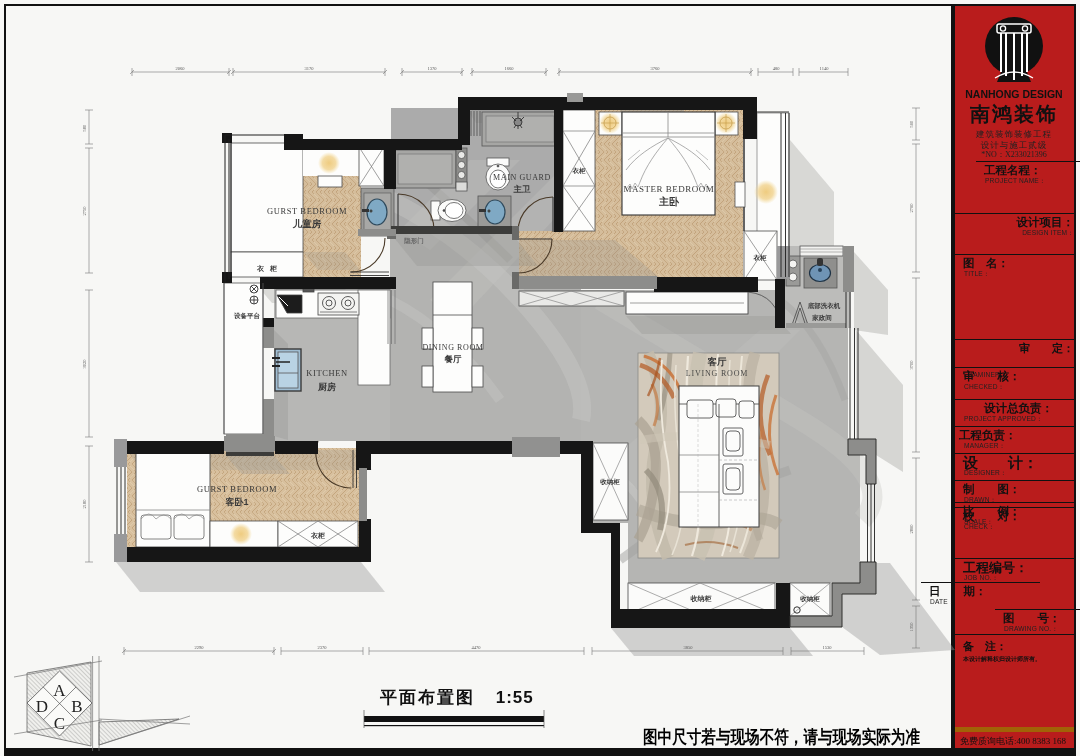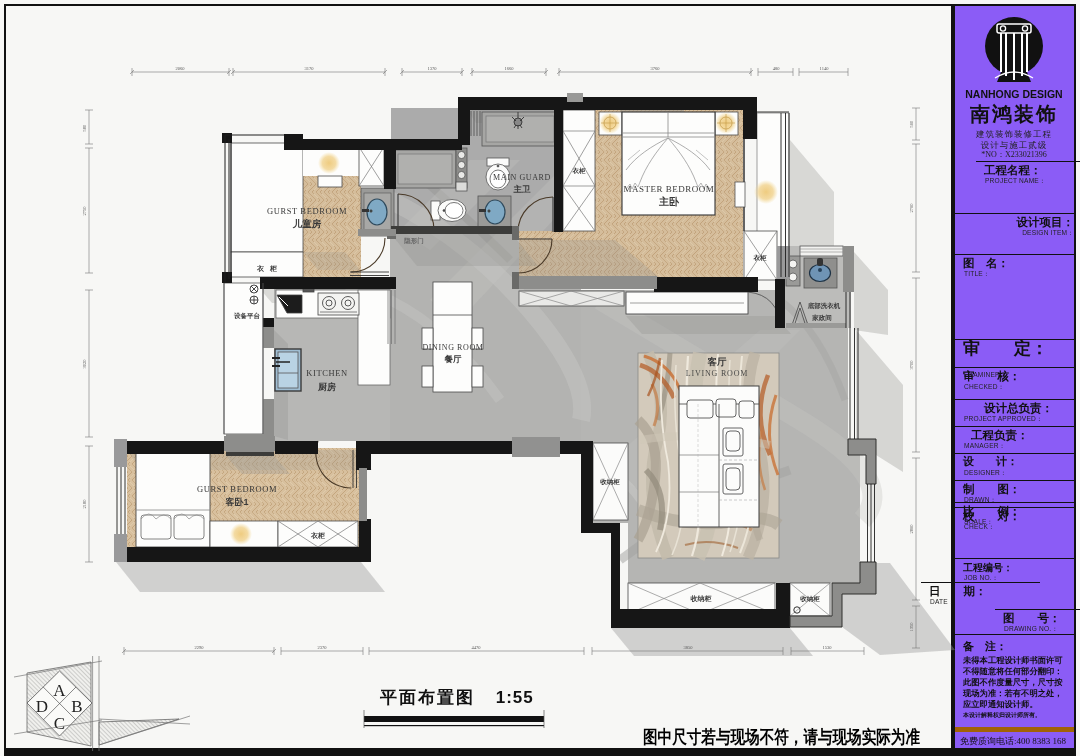--- a/index.html
+++ b/index.html
@@ -635,21 +635,21 @@
 <rect x="364" y="716" width="180" height="6" fill="#111"></rect>
 <rect x="364" y="725" width="180" height="1.2" fill="#111"></rect>
 <path d="M364 710 V728 M544 710 V728" stroke="#555" stroke-width="0.7"></path>
 </g>
 </svg>
 
 <div class="abs" style="left:380px;top:686px;width:260px;font-weight:bold;font-size:17px;color:#111;letter-spacing:2px;">平面布置图 <span style="margin-left:14px;letter-spacing:1px;">1:55</span></div>
 
 <div class="abs" style="left:643px;top:725px;width:360px;font-weight:bold;font-size:18px;color:#000;white-space:nowrap;transform:scaleX(0.81);transform-origin:left top;">图中尺寸若与现场不符，请与现场实际为准</div>
 
-<div class="abs" style="left:955px;top:6px;width:119px;height:742px;background:#8b5cf6;">
+<div class="abs" style="left:955px;top:6px;width:119px;height:742px;background:#b91c1c;">
 
   <div class="abs" style="left:0;top:0;width:119px;height:152px;">
     <svg width="119" height="152" viewBox="0 0 119 152">
       <circle cx="59" cy="40" r="29" fill="#111"></circle>
       <polygon points="46,66 72,66 76,76 42,76" fill="#111"></polygon>
       <g stroke="#fff" fill="none">
         <rect x="42" y="18" width="34" height="9" rx="2" stroke-width="1.5"></rect>
         <circle cx="48" cy="22.5" r="2.6" stroke-width="1.3"></circle>
         <circle cx="70" cy="22.5" r="2.6" stroke-width="1.3"></circle>
         <path d="M46 27 V66 M51 27 V70 M59 27 V74 M67 27 V70 M72 27 V66" stroke-width="2"></path>
@@ -670,65 +670,64 @@
 </div>
 <div class="abs" style="left:955px;top:213px;width:119px;height:41px;border-top:1.6px solid #111;box-sizing:border-box;text-align:right;">
   <div style="margin:2px 0 0 8px;font-size:11.5px;line-height:13px;font-weight:bold;color:#111;white-space:nowrap;">设计项目：</div>
   <div style="margin:0 0 0 9px;font-size:6.6px;line-height:7.5px;color:#222;white-space:nowrap;letter-spacing:0.2px;">DESIGN ITEM：</div>
 </div>
 <div class="abs" style="left:955px;top:254px;width:119px;height:85px;border-top:1.6px solid #111;box-sizing:border-box;">
   <div style="margin:2px 0 0 8px;font-size:11.5px;line-height:13px;font-weight:bold;color:#111;white-space:nowrap;">图　名：</div>
   <div style="margin:0 0 0 9px;font-size:6.6px;line-height:7.5px;color:#222;white-space:nowrap;letter-spacing:0.2px;">TITLE：</div>
 </div>
 <div class="abs" style="left:955px;top:339px;width:119px;height:28px;border-top:1.6px solid #111;box-sizing:border-box;">
-  <div style="margin:2px 0 16px 8px;font-size:17px;line-height:13px;font-weight:bold;color:#111;white-space:nowrap;">审　　定：</div>
+  <div style="margin:2px 0 16px 8px;font-size:11px;line-height:13px;font-weight:bold;color:#111;white-space:nowrap;text-align:right;">审　　定：</div>
   <div style="margin:0 0 0 9px;font-size:6.6px;line-height:7.5px;color:#222;white-space:nowrap;letter-spacing:0.2px;">EXAMINER：</div>
 </div>
 <div class="abs" style="left:955px;top:367px;width:119px;height:32px;border-top:1.6px solid #111;box-sizing:border-box;">
   <div style="margin:2px 0 0 8px;font-size:11.5px;line-height:13px;font-weight:bold;color:#111;white-space:nowrap;">审　　核：</div>
   <div style="margin:0 0 0 9px;font-size:6.6px;line-height:7.5px;color:#222;white-space:nowrap;letter-spacing:0.2px;">CHECKED：</div>
 </div>
 <div class="abs" style="left:955px;top:399px;width:119px;height:27px;border-top:1.6px solid #111;box-sizing:border-box;">
   <div style="margin:2px 0 0 8px;font-size:11.5px;line-height:13px;font-weight:bold;color:#111;white-space:nowrap;text-align:center;">设计总负责：</div>
   <div style="margin:0 0 0 9px;font-size:6.6px;line-height:7.5px;color:#222;white-space:nowrap;letter-spacing:0.2px;">PROJECT APPROVED：</div>
 </div>
 <div class="abs" style="left:955px;top:426px;width:119px;height:27px;border-top:1.6px solid #111;box-sizing:border-box;">
-  <div style="margin:2px 0 0 16px;font-size:11.5px;line-height:13px;font-weight:bold;color:#111;white-space:nowrap;">工程负责：</div>
+  <div style="margin:2px 0 0 4px;font-size:11.5px;line-height:13px;font-weight:bold;color:#111;white-space:nowrap;">工程负责：</div>
   <div style="margin:0 0 0 9px;font-size:6.6px;line-height:7.5px;color:#222;white-space:nowrap;letter-spacing:0.2px;">MANAGER：</div>
 </div>
 <div class="abs" style="left:955px;top:453px;width:119px;height:27px;border-top:1.6px solid #111;box-sizing:border-box;">
-  <div style="margin:2px 0 0 8px;font-size:11px;line-height:13px;font-weight:bold;color:#111;white-space:nowrap;font-family:Liberation Mono, monospace;">设　　计：</div>
+  <div style="margin:2px 0 0 8px;font-size:15px;line-height:13px;font-weight:bold;color:#111;white-space:nowrap;">设　　计：</div>
   <div style="margin:0 0 0 9px;font-size:6.6px;line-height:7.5px;color:#222;white-space:nowrap;letter-spacing:0.2px;">DESIGNER：</div>
 </div>
 <div class="abs" style="left:955px;top:480px;width:119px;height:27px;border-top:1.6px solid #111;box-sizing:border-box;">
   <div style="margin:2px 0 0 8px;font-size:11.5px;line-height:13px;font-weight:bold;color:#111;white-space:nowrap;">制　　图：</div>
   <div style="margin:0 0 0 9px;font-size:6.6px;line-height:7.5px;color:#222;white-space:nowrap;letter-spacing:0.2px;">DRAWN：</div>
 </div>
 <div class="abs" style="left:955px;top:507px;width:119px;height:27px;border-top:1.6px solid #111;box-sizing:border-box;">
   <div style="margin:2px 0 0 8px;font-size:11.5px;line-height:13px;font-weight:bold;color:#111;white-space:nowrap;">校　　对：</div>
   <div style="margin:0 0 0 9px;font-size:6.6px;line-height:7.5px;color:#222;white-space:nowrap;letter-spacing:0.2px;">CHECK：</div>
 </div>
 <div class="abs" style="left:955px;top:502px;width:119px;height:24px;border-top:1.6px solid #111;box-sizing:border-box;">
   <div style="margin:2px 0 0 8px;font-size:11.5px;line-height:13px;font-weight:bold;color:#111;white-space:nowrap;">比　　例：</div>
   <div style="margin:0 0 0 9px;font-size:6.6px;line-height:7.5px;color:#222;white-space:nowrap;letter-spacing:0.2px;">SCALE：</div>
 </div>
 <div class="abs" style="left:955px;top:558px;width:119px;height:24px;border-top:1.6px solid #111;box-sizing:border-box;">
-  <div style="margin:2px 16px 0 8px;font-size:10px;line-height:13px;font-weight:bold;color:#111;white-space:nowrap;">工程编号：</div>
+  <div style="margin:2px 16px 0 8px;font-size:13px;line-height:13px;font-weight:bold;color:#111;white-space:nowrap;">工程编号：</div>
   <div style="margin:0 0 0 9px;font-size:6.6px;line-height:7.5px;color:#222;white-space:nowrap;letter-spacing:0.2px;">JOB NO.：</div>
 </div>
 <div class="abs" style="left:921px;top:582px;width:119px;height:27px;border-top:1.6px solid #111;box-sizing:border-box;">
   <div style="margin:2px 0 0 8px;font-size:11.5px;line-height:13px;font-weight:bold;color:#111;white-space:nowrap;">日　　期：</div>
   <div style="margin:0 0 0 9px;font-size:6.6px;line-height:7.5px;color:#222;white-space:nowrap;letter-spacing:0.2px;">DATE：</div>
 </div>
 <div class="abs" style="left:995px;top:609px;width:119px;height:25px;border-top:1.6px solid #111;box-sizing:border-box;">
   <div style="margin:2px 0 0 8px;font-size:11.5px;line-height:13px;font-weight:bold;color:#111;white-space:nowrap;">图　　号：</div>
   <div style="margin:0 0 0 9px;font-size:6.6px;line-height:7.5px;color:#222;white-space:nowrap;letter-spacing:0.2px;">DRAWING NO.：</div>
 </div>
 
 <div class="abs" style="left:955px;top:634px;width:119px;height:114px;border-top:1.6px solid #111;box-sizing:border-box;">
   <div style="margin:4px 0 0 8px;font-size:11px;font-weight:bold;color:#111;">备　注：</div>
-  <div style="margin:1px 6px 0 8px;font-size:8.3px;font-weight:bold;color:#111;line-height:11px;">未得本工程设计师书面许可不得随意将任何部分翻印：此图不作度量尺寸，尺寸按现场为准：若有不明之处，应立即通知设计师。</div>
   <div style="margin:1px 0 0 8px;font-size:6px;font-weight:bold;color:#111;">本设计解释权归设计师所有。</div>
 </div>
 
 <div class="abs" style="left:955px;top:727px;width:119px;height:29px;border-top:5px solid #a16207;box-sizing:border-box;">
   <div style="margin:3px 0 0 5px;font-size:9px;color:#111;font-family:'Liberation Serif',serif;white-space:nowrap;">免费质询电话:400 8383 168</div>
 </div>
 
 </body></html>

